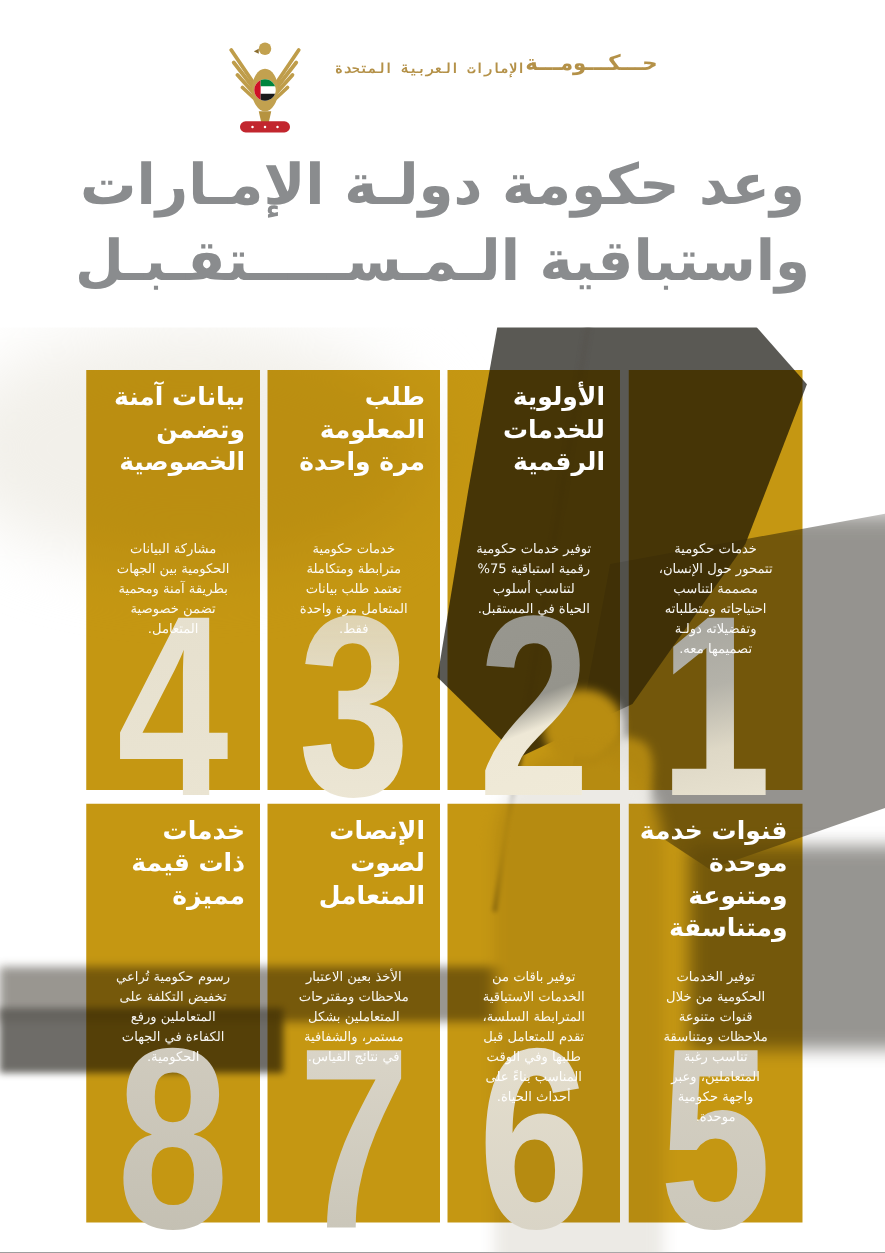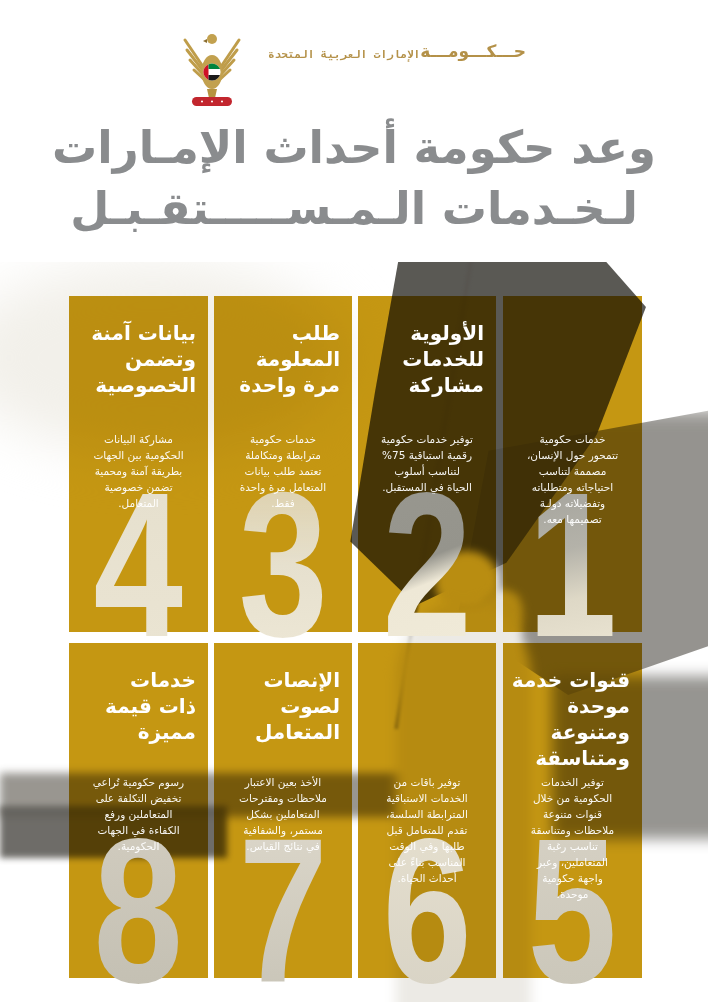--- a/index.html
+++ b/index.html
@@ -39,21 +39,21 @@
   .sh-arm{left:66%;top:44%;width:7%;height:14%;background:#e6e4df;border-radius:40%;filter:blur(4px);transform:rotate(18deg);}
   
   .card{position:absolute;}
   .row1{top:296px;height:336px;}
   .row2{top:643px;height:335px;}
   .colA{left:69px;width:139px;}
   .colB{left:214px;width:138px;}
   .colC{left:358px;width:138px;}
   .colD{left:503px;width:139px;}
   .card-bg{position:absolute;inset:0;background:#c59712;mix-blend-mode:multiply;}
-  .card-title{position:absolute;top:0;right:0;left:0;margin:0;padding:24px 12px 0 8px;z-index:3;
+  .card-title{position:absolute;top:0;right:0;left:0;margin:0;padding:8px 12px 0 8px;z-index:3;
     font-size:20px;font-weight:700;color:#ffffff;text-align:right;line-height:1.3;white-space:pre-line;}
   .card-body{position:absolute;right:0;left:0;margin:14px;padding:0 9px;z-index:3;
     font-size:10.5px;line-height:1.52;color:rgba(255,255,255,.95);text-align:center;}
   .row1 .card-body{top:122px;}
   .row2 .card-body{top:118px;}
   .num{position:absolute;left:0;right:0;bottom:-9px;z-index:2;text-align:center;}
   .num span{display:inline-block;font-family:"Liberation Sans",sans-serif;font-weight:700;
     font-size:206px;line-height:152px;transform:scaleX(0.78);transform-origin:center bottom;
     -webkit-background-clip:text;background-clip:text;color:transparent;}
   .c1 .num span{background-image:linear-gradient(170deg,#a5a49d 0%,#b4b2a9 40%,#ded8c6 70%,#e9e3d1 100%);}
@@ -104,22 +104,22 @@
           <circle cx="40" cy="73.5" r="1"></circle>
         </g>
     </svg>
     <div class="logo-text">
       <div class="logo-line1">حـــكـــومـــة</div>
       <div class="logo-line2">الإمارات العربية المتحدة</div>
     </div>
   </div>
 
   <div class="main-title">
-    <div class="t1">وعد حكومة أحداث الإمـارات</div>
-    <div class="t2">لـخـدمات الـمـســـــتقـبـل</div>
+    <div class="t1">وعد حكومة دولـة الإمـارات</div>
+    <div class="t2">واستباقية الـمـســـــتقـبـل</div>
   </div>
 
   <div class="photo">
     <div class="shape sh-cloud"></div>
     <div class="shape sh-flag-mid"></div>
     <div class="shape sh-flag-dark"></div>
     <div class="shape sh-pole"></div>
     <div class="shape sh-skyline-far"></div>
     <div class="shape sh-skyline"></div>
     <div class="shape sh-towers-right"></div>
@@ -133,21 +133,21 @@
     <div class="card-bg"></div>
     <div class="num"><span>1</span></div>
     <p class="card-body">خدمات حكومية تتمحور حول الإنسان، مصممة لتناسب احتياجاته ومتطلباته وتفضيلاته دولـة تصميمها معه.</p>
   </section>
 
   <section class="card row1 colC c2">
     <div class="card-bg"></div>
     <div class="num"><span>2</span></div>
     <h2 class="card-title">الأولوية
 للخدمات
-مشاركة</h2>
+الرقمية</h2>
     <p class="card-body">توفير خدمات حكومية رقمية استباقية 75% لتناسب أسلوب الحياة في المستقبل.</p>
   </section>
 
   <section class="card row1 colB c3">
     <div class="card-bg"></div>
     <div class="num"><span>3</span></div>
     <h2 class="card-title">طلب
 المعلومة
 مرة واحدة</h2>
     <p class="card-body">خدمات حكومية مترابطة ومتكاملة تعتمد طلب بيانات المتعامل مرة واحدة فقط.</p>

